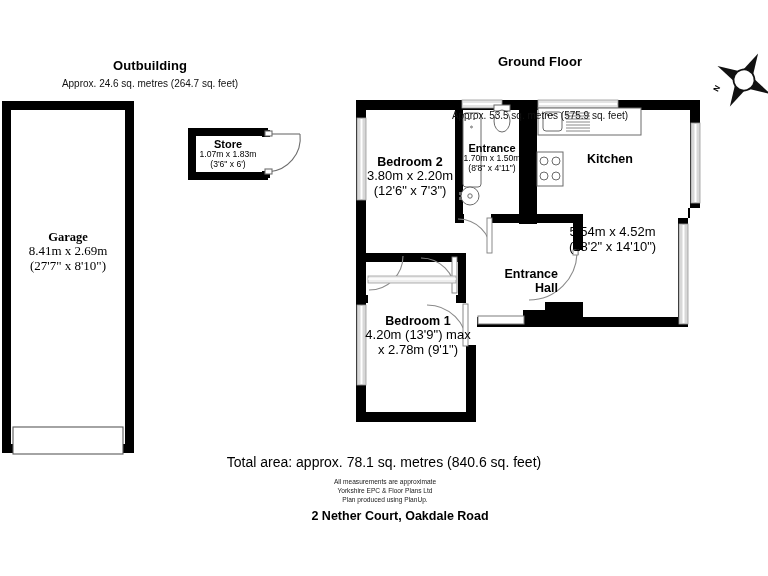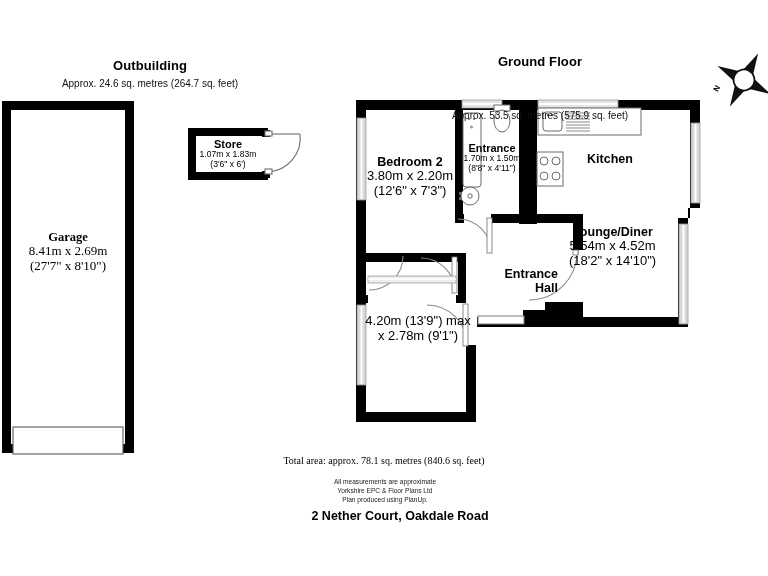--- a/index.html
+++ b/index.html
@@ -13,21 +13,21 @@
   #plan{position:absolute;left:0;top:0;width:768px;height:576px;}
 
   
   .txt{position:absolute;text-align:center;line-height:1.12;white-space:nowrap;}
   .sect-title{font-size:13px;font-weight:bold;letter-spacing:.1px;}
   .sect-sub{font-size:10px;font-weight:normal;color:#111;}
   .room-name{font-size:12.5px;font-weight:bold;}
   .room-name.sm{font-size:11px;}
   .room-dim{font-size:13px;font-weight:normal;}
   .room-dim.sm{font-size:8.6px;}
-  .total{font-size:10px;font-weight:normal;font-family:Liberation Serif, serif;}
+  .total{font-size:14px;font-weight:normal;}
   .fineprint{font-size:6.6px;color:#222;line-height:1.35;}
   .address{font-size:12.5px;font-weight:bold;}
   .compass-n{font-size:8px;font-weight:bold;transform:rotate(-62deg);
              position:absolute;}
 </style>
 </head>
 <body>
 
 <svg id="plan" viewBox="0 0 768 576">
 
@@ -267,31 +267,31 @@
   <div class="room-name sm">Entrance</div>
   <div class="room-dim sm">1.70m x 1.50m</div>
   <div class="room-dim sm">(8'8" x 4'11")</div>
 </div>
 
 <div class="txt" style="left:550px;top:152px;width:120px;">
   <div class="room-name">Kitchen</div>
 </div>
 
 <div class="txt" style="left:545px;top:225px;width:135px;">
-  <div class="room-name">Lounge/Diner</div>
   <div class="room-dim">5.54m x 4.52m</div>
   <div class="room-dim">(18'2" x 14'10")</div>
 </div>
 
 <div class="txt" style="left:452px;top:267px;width:106px;text-align:right;">
   <div class="room-name">Entrance</div>
   <div class="room-name">Hall</div>
 </div>
 
 <div class="txt" style="left:351px;top:314px;width:134px;">
+  <div class="room-name">Bedroom 1</div>
   <div class="room-dim">4.20m (13'9") max</div>
   <div class="room-dim">x 2.78m (9'1")</div>
 </div>
 
 <div class="compass-n" style="left:714px;top:84px;">N</div>
 
 <div class="txt total" style="left:134px;top:455px;width:500px;">Total area: approx. 78.1 sq. metres (840.6 sq. feet)</div>
 
 <div class="txt fineprint" style="left:240px;top:478px;width:290px;">
   <div>All measurements are approximate</div>

